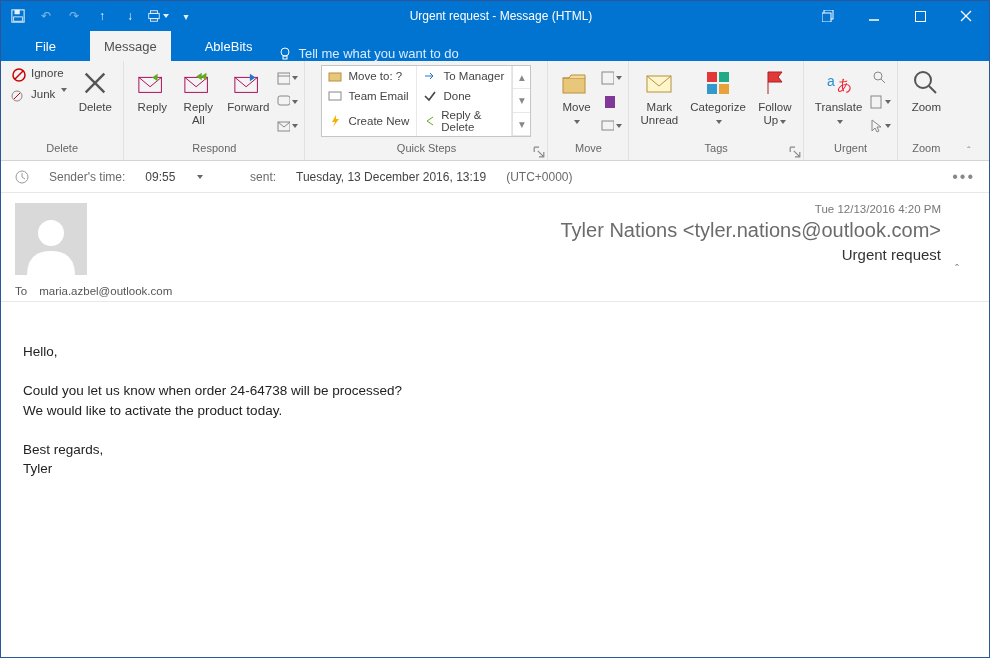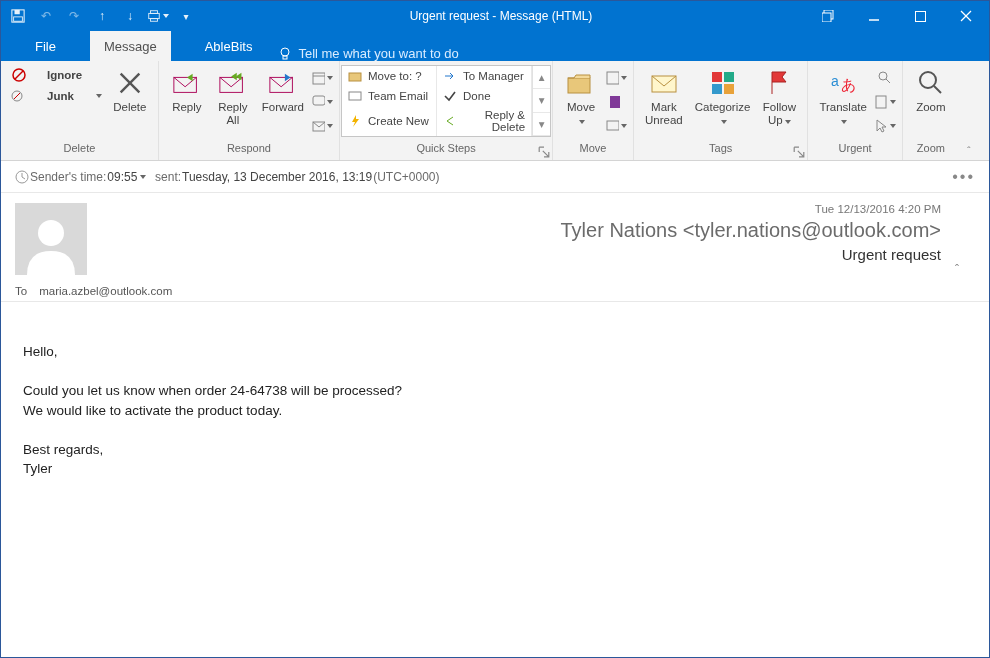--- a/index.html
+++ b/index.html
@@ -26,33 +26,33 @@
   .ribbon { height: 100px; background: #f3f3f3; border-bottom: 1px solid #d4d4d4; display:flex; }
   .group { display:flex; flex-direction:column; border-right:1px solid #e1e1e1; }
   .group-body { flex:1; display:flex; align-items:flex-start; padding:4px 6px 0 6px; gap:2px;}
   .group-title { height:18px; font-size:11px; color:#666; text-align:center; position:relative; padding:0 4px;}
   .dialog-launcher { position:absolute; right:2px; bottom:2px; width:12px; height:12px; color:#888;}
   
   .bigbtn { display:flex; flex-direction:column; align-items:center; justify-content:flex-start; padding:2px 5px; cursor:pointer; font-size:11.5px; color:#444; text-align:center; min-width:44px;}
   .bigbtn .ico { width:32px; height:32px; margin-bottom:2px; display:flex; align-items:center; justify-content:center;}
   .bigbtn .lbl { line-height:1.15; }
   .smallrow { display:flex; flex-direction:column; gap:1px; font-size:11.5px; color:#444;}
-  .smallbtn { display:flex; align-items:center; gap:20px; padding:2px 4px; cursor:pointer;font-weight:bold;}
+  .smallbtn { display:flex; align-items:flex-start; gap:4px; padding:2px 4px; cursor:pointer;}
   
   .quicksteps-box { border:1px solid #c6c6c6; width:210px; height:72px; display:grid; grid-template-columns:1fr 1fr 18px; font-size:11.5px; color:#444; background:#fff;}
   .qs-item { display:flex; align-items:center; gap:6px; padding:2px 6px; border-right:1px solid #e8e8e8; cursor:pointer;}
   .qs-scroll { grid-column:3; grid-row:1 / span 3; display:flex; flex-direction:column; border-left:1px solid #e1e1e1;}
   .qs-scroll div{flex:1; display:flex; align-items:center; justify-content:center; color:#888; cursor:pointer; border-bottom:1px solid #e8e8e8;}
   
   .narrowcol { display:flex; flex-direction:column; gap:2px; padding-top:2px;}
   .tinybtn { width:22px; height:22px; display:flex; align-items:center; justify-content:center; cursor:pointer; color:#666;}
   .triangle-down { display:inline-block; width:0; height:0; border-left:3px solid transparent; border-right:3px solid transparent; border-top:4px solid #666; margin-left:2px;}
   
   
-  .senderbar { height:32px; display:flex; align-items:center; padding:0 14px; font-size:12px; color:#6a6a6a; border-bottom:1px solid #e8e8e8; gap:1px;}
+  .senderbar { height:32px; display:flex; align-items:center; padding:0 14px; font-size:12px; color:#6a6a6a; border-bottom:1px solid #e8e8e8; gap:20px;}
   .senderbar b { color:#444; font-weight:400;}
   .more-dots { margin-left:auto; color:#888; font-size:16px; letter-spacing:2px; cursor:pointer;}
   
   
   .header-section { padding:10px 14px 4px 14px; display:grid; grid-template-columns:80px 1fr 20px; column-gap:14px; border-bottom:1px solid #e8e8e8; }
   .avatar-box { width:72px; height:72px; background:#d9d9d9; display:flex; align-items:flex-end; justify-content:center; overflow:hidden;}
   .header-lines { display:flex; flex-direction:column; gap:4px;text-align:right; }
   .received-date { font-size:11.5px; color:#777;}
   .from-line { font-size:20px; color:#6b6b6b; font-weight:400;}
   .subject-line { font-size:15px; color:#333; }
@@ -224,21 +224,21 @@
                   <path d="M2 4 L8 9 L14 4" fill="none" stroke="#888"></path>
                 </svg>
                 <span class="triangle-down"></span>
               </div>
         </div>
       </div>
       <div class="group-title">Respond</div>
     </div>
 
     <div class="group">
-      <div class="group-body" style="padding:4px 1px;text-align:right;">
+      <div class="group-body" style="padding:4px 16px;">
         <div class="quicksteps-box">
           <div class="qs-item">
                 <svg width="14" height="14">
                   <rect x="1" y="4" width="12" height="8" fill="#e8c77a" stroke="#b89040"></rect>
                 </svg>
                 <span>Move to: ?</span>
               </div>
           <div class="qs-item">
                 <svg width="14" height="14">
                   <path d="M2 7 L10 7 M7 4 L10 7 L7 10" fill="none" stroke="#27c"></path>

